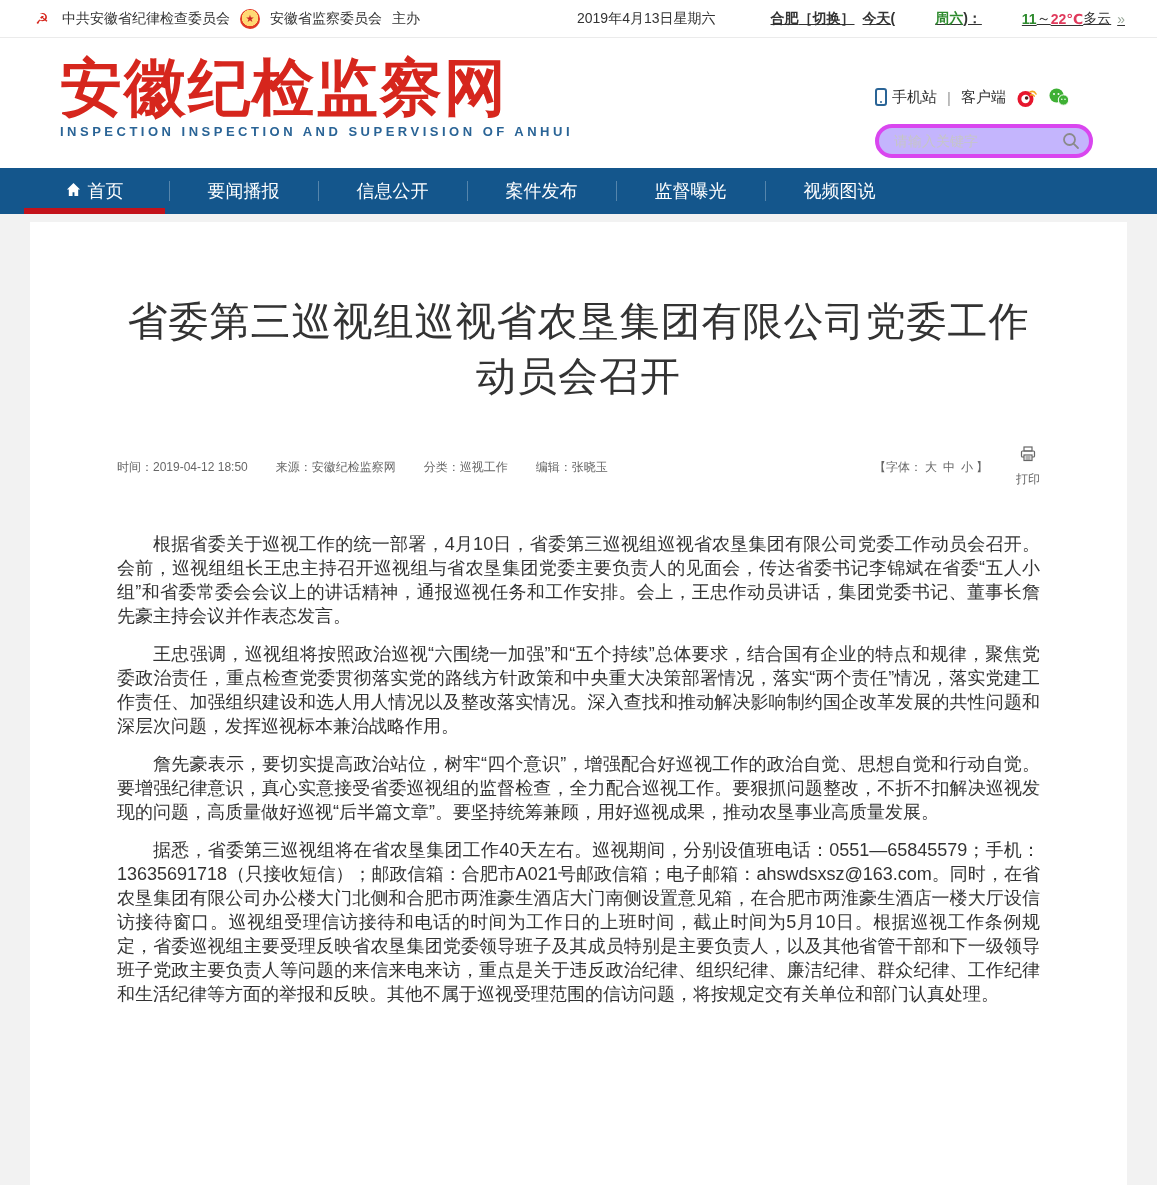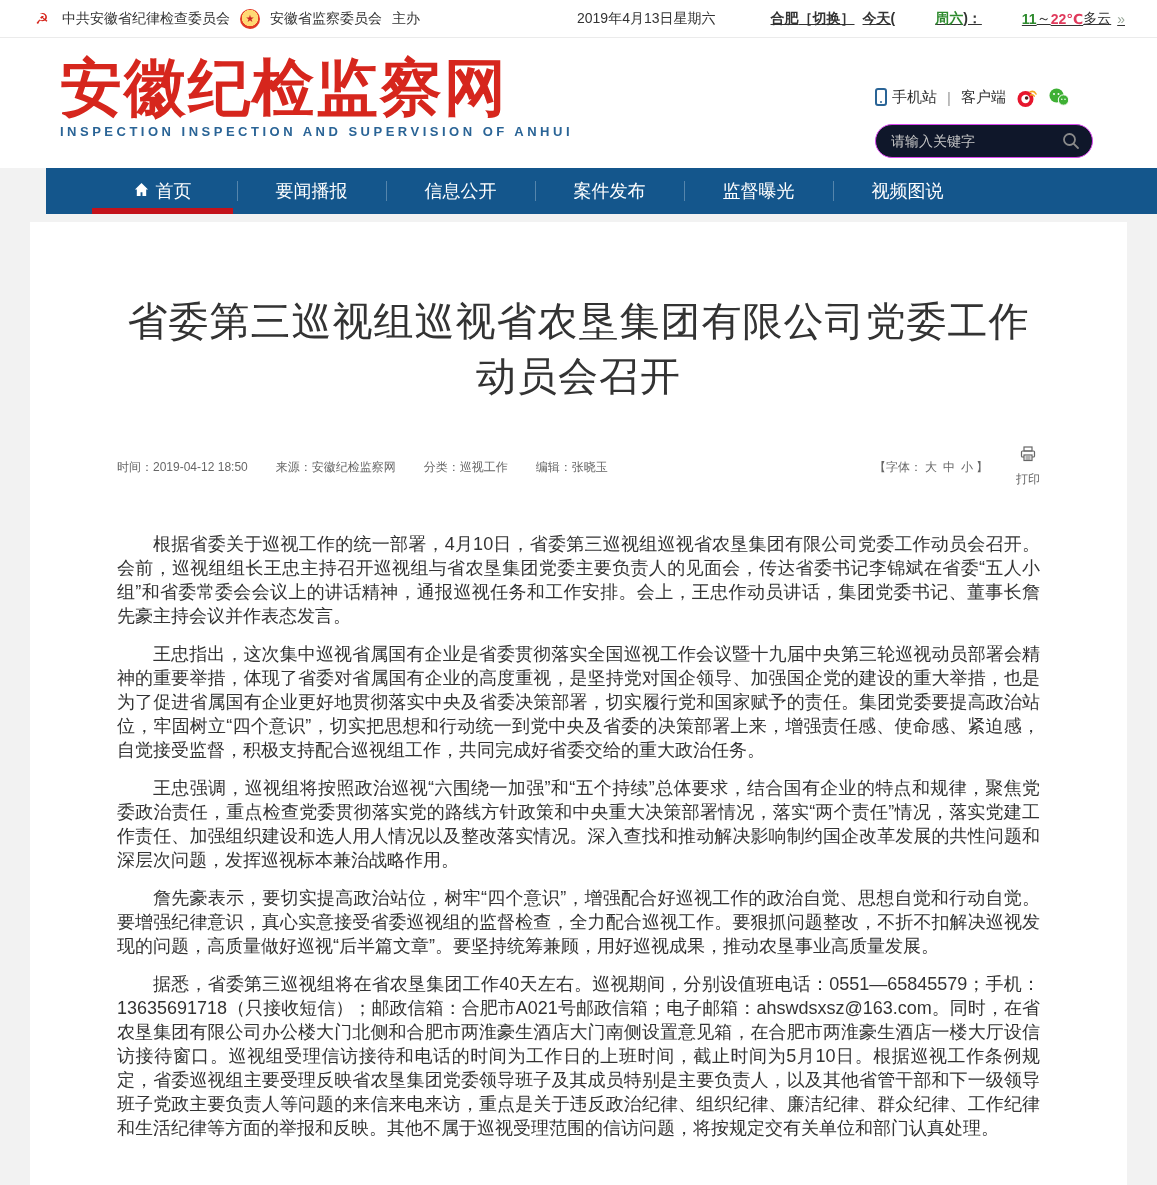--- a/index.html
+++ b/index.html
@@ -28,27 +28,27 @@
     font-family:"DejaVu Serif","Liberation Serif",serif; letter-spacing:2px; }
   .logo-en { color:#2a6496; font-size:13px; font-weight:bold; letter-spacing:3.5px; margin-top:4px; }
   .header-right { width:250px; padding-top:34px; }
   .quick-links { display:flex; align-items:center; justify-content:flex-start; gap:10px; font-size:15px; color:#333; }
   .quick-links a { color:#333; text-decoration:none; display:inline-flex; align-items:center; gap:5px; }
   .qsep { color:#999; }
   .phone-glyph { display:inline-block; width:12px; height:18px; border:2px solid #2a6496; border-radius:3px; position:relative; }
   .phone-glyph::after { content:""; position:absolute; bottom:1px; left:3px; width:2px; height:2px; background:#2a6496; border-radius:50%; }
   .sns { width:22px; height:22px; display:inline-block; }
   .searchbox { position:relative; margin-top:16px; width:218px; }
-  .searchbox input { width:218px; height:34px; border:1px solid #d946ef; border-radius:17px;
-    padding:0 38px 0 15px; font-size:14px; color:#666; outline:none; background:#0f172a; }
+  .searchbox input { width:218px; height:34px; border:4px solid #d946ef; border-radius:17px;
+    padding:0 38px 0 15px; font-size:14px; color:#666; outline:none; background:#c4b5fd; }
   .searchbox input::placeholder { color:#c6c6c6; }
   .search-btn { position:absolute; right:12px; top:7px; cursor:pointer; }
 
   
-  .nav { background:#14568c; height:46px; display:flex; align-items:stretch; padding-left:42px;margin-left:46px; }
+  .nav { background:#14568c; height:46px; display:flex; align-items:stretch; padding-left:20px; }
   .nav-item { width:149px; color:#fff; font-size:18px; display:flex; align-items:center; justify-content:center;
     gap:7px; text-decoration:none; position:relative; }
   .nav-item + .nav-item::before { content:""; position:absolute; left:0; top:13px; height:20px; width:1px; background:rgba(255,255,255,.28); }
   .nav-item.active::after { content:""; position:absolute; left:4px; right:4px; bottom:0; height:6px; background:#c3121b; }
 
   
   .panel { background:#fff; margin:8px 30px 0 30px; height:963px; padding:72px 87px 0 87px; }
   .article-title { text-align:center; font-size:40px; color:#333; font-weight:400; letter-spacing:1px; }
   .meta { margin-top:42px; display:flex; align-items:center; font-size:12px; color:#666; }
   .meta .m-item { margin-right:28px; }
@@ -182,19 +182,18 @@
             <line x1="5.5" y1="13" x2="10.5" y2="13" stroke="#666" stroke-width="1"></line>
           </svg>
         </span>
         <span>打印</span>
       </a>
     </span>
   </div>
 
   <div class="body-text">
     <p>根据省委关于巡视工作的统一部署，4月10日，省委第三巡视组巡视省农垦集团有限公司党委工作动员会召开。会前，巡视组组长王忠主持召开巡视组与省农垦集团党委主要负责人的见面会，传达省委书记李锦斌在省委“五人小组”和省委常委会会议上的讲话精神，通报巡视任务和工作安排。会上，王忠作动员讲话，集团党委书记、董事长詹先豪主持会议并作表态发言。</p>
-    <p>王忠指出，这次集中巡视省属国有企业是省委贯彻落实全国巡视工作会议暨十九届中央第三轮巡视动员部署会精神的重要举措，体现了省委对省属国有企业的高度重视，是坚持党对国企领导、加强国企党的建设的重大举措，也是为了促进省属国有企业更好地贯彻落实中央及省委决策部署，切实履行党和国家赋予的责任。集团党委要提高政治站位，牢固树立“四个意识”，切实把思想和行动统一到党中央及省委的决策部署上来，增强责任感、使命感、紧迫感，自觉接受监督，积极支持配合巡视组工作，共同完成好省委交给的重大政治任务。</p>
     <p>王忠强调，巡视组将按照政治巡视“六围绕一加强”和“五个持续”总体要求，结合国有企业的特点和规律，聚焦党委政治责任，重点检查党委贯彻落实党的路线方针政策和中央重大决策部署情况，落实“两个责任”情况，落实党建工作责任、加强组织建设和选人用人情况以及整改落实情况。深入查找和推动解决影响制约国企改革发展的共性问题和深层次问题，发挥巡视标本兼治战略作用。</p>
     <p>詹先豪表示，要切实提高政治站位，树牢“四个意识”，增强配合好巡视工作的政治自觉、思想自觉和行动自觉。要增强纪律意识，真心实意接受省委巡视组的监督检查，全力配合巡视工作。要狠抓问题整改，不折不扣解决巡视发现的问题，高质量做好巡视“后半篇文章”。要坚持统筹兼顾，用好巡视成果，推动农垦事业高质量发展。</p>
     <p>据悉，省委第三巡视组将在省农垦集团工作40天左右。巡视期间，分别设值班电话：0551—65845579；手机：13635691718（只接收短信）；邮政信箱：合肥市A021号邮政信箱；电子邮箱：ahswdsxsz@163.com。同时，在省农垦集团有限公司办公楼大门北侧和合肥市两淮豪生酒店大门南侧设置意见箱，在合肥市两淮豪生酒店一楼大厅设信访接待窗口。巡视组受理信访接待和电话的时间为工作日的上班时间，截止时间为5月10日。根据巡视工作条例规定，省委巡视组主要受理反映省农垦集团党委领导班子及其成员特别是主要负责人，以及其他省管干部和下一级领导班子党政主要负责人等问题的来信来电来访，重点是关于违反政治纪律、组织纪律、廉洁纪律、群众纪律、工作纪律和生活纪律等方面的举报和反映。其他不属于巡视受理范围的信访问题，将按规定交有关单位和部门认真处理。</p>
   </div>
 
 </div>
 
 </body></html>

